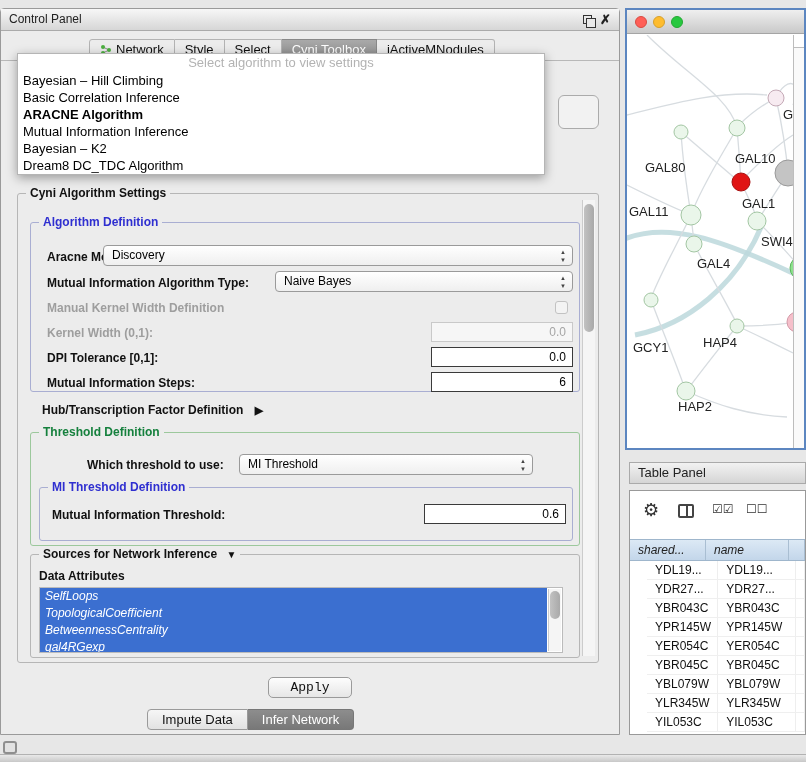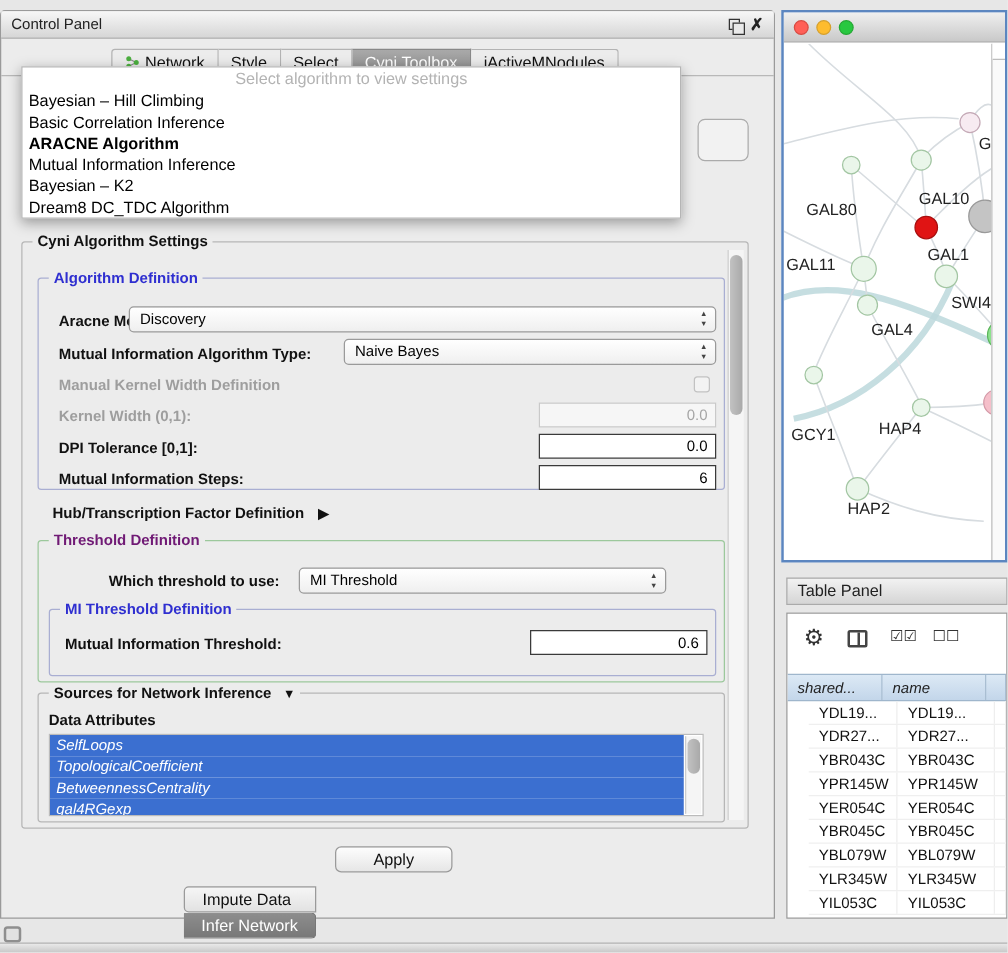--- a/index.html
+++ b/index.html
@@ -43,21 +43,21 @@
   .popup .item { height:17px; line-height:17px; padding-left:5px; color:#000; }
   .popup .item.bold { font-weight:bold; }
 
   
   .grp { position:absolute; border:1px solid #b6b6b6; border-radius:3px; }
   .grp > .ttl {
     position:absolute; top:-8px; left:8px; background:#ececec;
     padding:0 4px; font-size:12px; font-weight:bold; line-height:14px; white-space:nowrap;
   }
   .ttl.blue { color:#2f2fd0; }
-  .ttl.green { color:#701a75; }
+  .ttl.green { color:#15803d; }
   .grp.tint-blue { border-color:#a9aed2; }
   .grp.tint-green { border-color:#9cc89c; }
 
   .lbl { position:absolute; font-size:12px; font-weight:bold; color:#111; white-space:nowrap; }
   .lbl.dis { color:#9e9e9e; }
 
   .combo {
     position:absolute; height:21px; border:1px solid #9a9a9a; border-radius:4px;
     background:linear-gradient(#ffffff,#efefef); font-size:12px;
     line-height:19px; padding-left:8px; color:#000;
@@ -84,21 +84,21 @@
   }
   .vscroll { position:absolute; background:#f5f5f5; border-left:1px solid #ccc; }
   .vthumb { position:absolute; left:1px; right:1px; background:linear-gradient(90deg,#c2c2c2,#a9a9a9); border-radius:6px; }
 
   
   .btn {
     position:absolute; border:1px solid #9a9a9a; border-radius:5px;
     background:linear-gradient(#fdfdfd,#e6e6e6); font-size:13px;
     text-align:center; line-height:19px; color:#111;
   }
-  .seg { display:flex; position:absolute;flex-direction:column; }
+  .seg { display:flex; position:absolute; }
   .seg .s {
     border:1px solid #9a9a9a; border-left:none; padding:0 14px; height:21px;
     line-height:20px; font-size:13px; background:linear-gradient(#f6f6f6,#e2e2e2); white-space:nowrap;
   }
   .seg .s:first-child { border-left:1px solid #9a9a9a; border-radius:4px 0 0 4px; }
   .seg .s:last-child { border-radius:0 4px 4px 0; }
   .seg .s.sel { background:linear-gradient(#8d8d8d,#787878); color:#fff; border-color:#777; }
 
   
   #net-win { position:absolute; border:2px solid #5c86c0; background:#fff; overflow:hidden; }
@@ -267,21 +267,21 @@
           <div class="vthumb" style="top:2px; height:28px;"></div>
         </div>
       </div>
     </div>
 
     <div class="vscroll" style="right:3px; top:6px; bottom:6px; width:13px;">
       <div class="vthumb" style="top:4px; height:128px;"></div>
     </div>
   </div>
 
-  <div class="btn" style="left:267px; top:668px; width:94px; height:21px;">Apply</div>
+  <div class="btn" style="left:267px; top:668px; width:84px; height:21px;font-family:Liberation Mono, monospace;">Apply</div>
 
   <div class="seg" style="left:146px; top:700px;">
     <div class="s">Impute Data</div>
     <div class="s sel">Infer Network</div>
   </div>
 </div>
 
 <div id="net-win" style="left:625px; top:8px; width:181px; height:442px;">
   <div id="net-title">
     <div class="light" style="left:8px;  background:#ff5f57; border:1px solid #d84b42;"></div>

